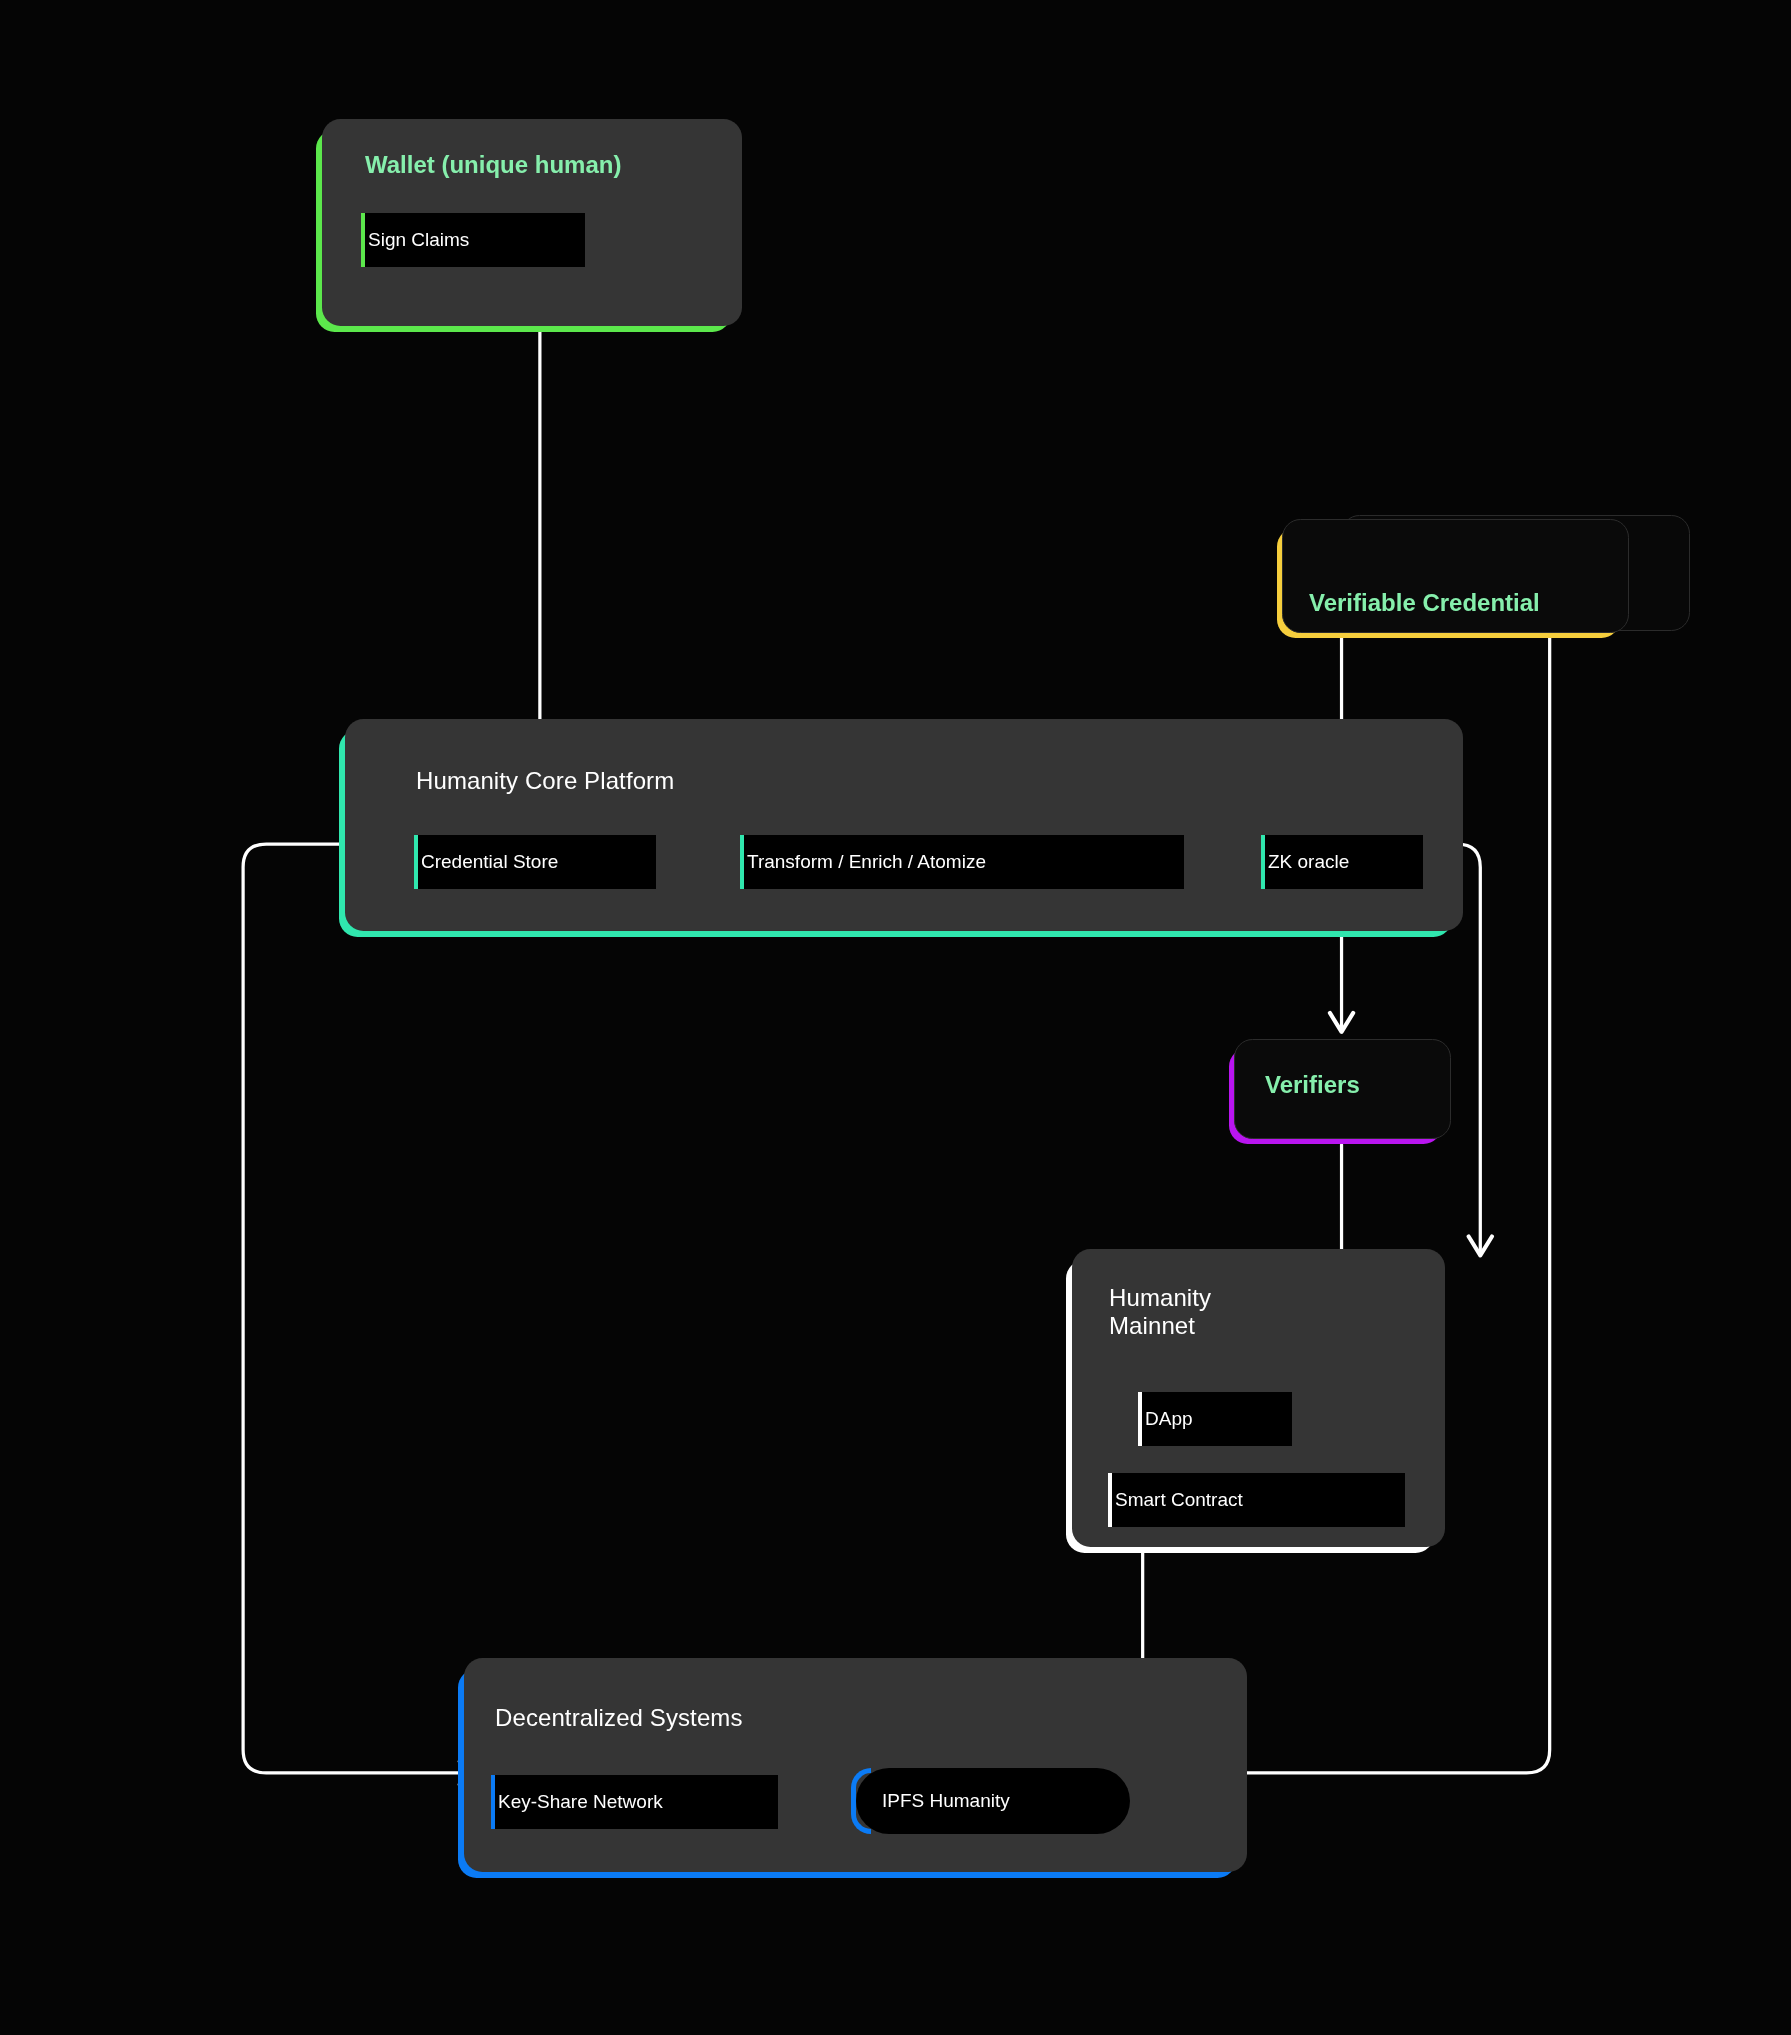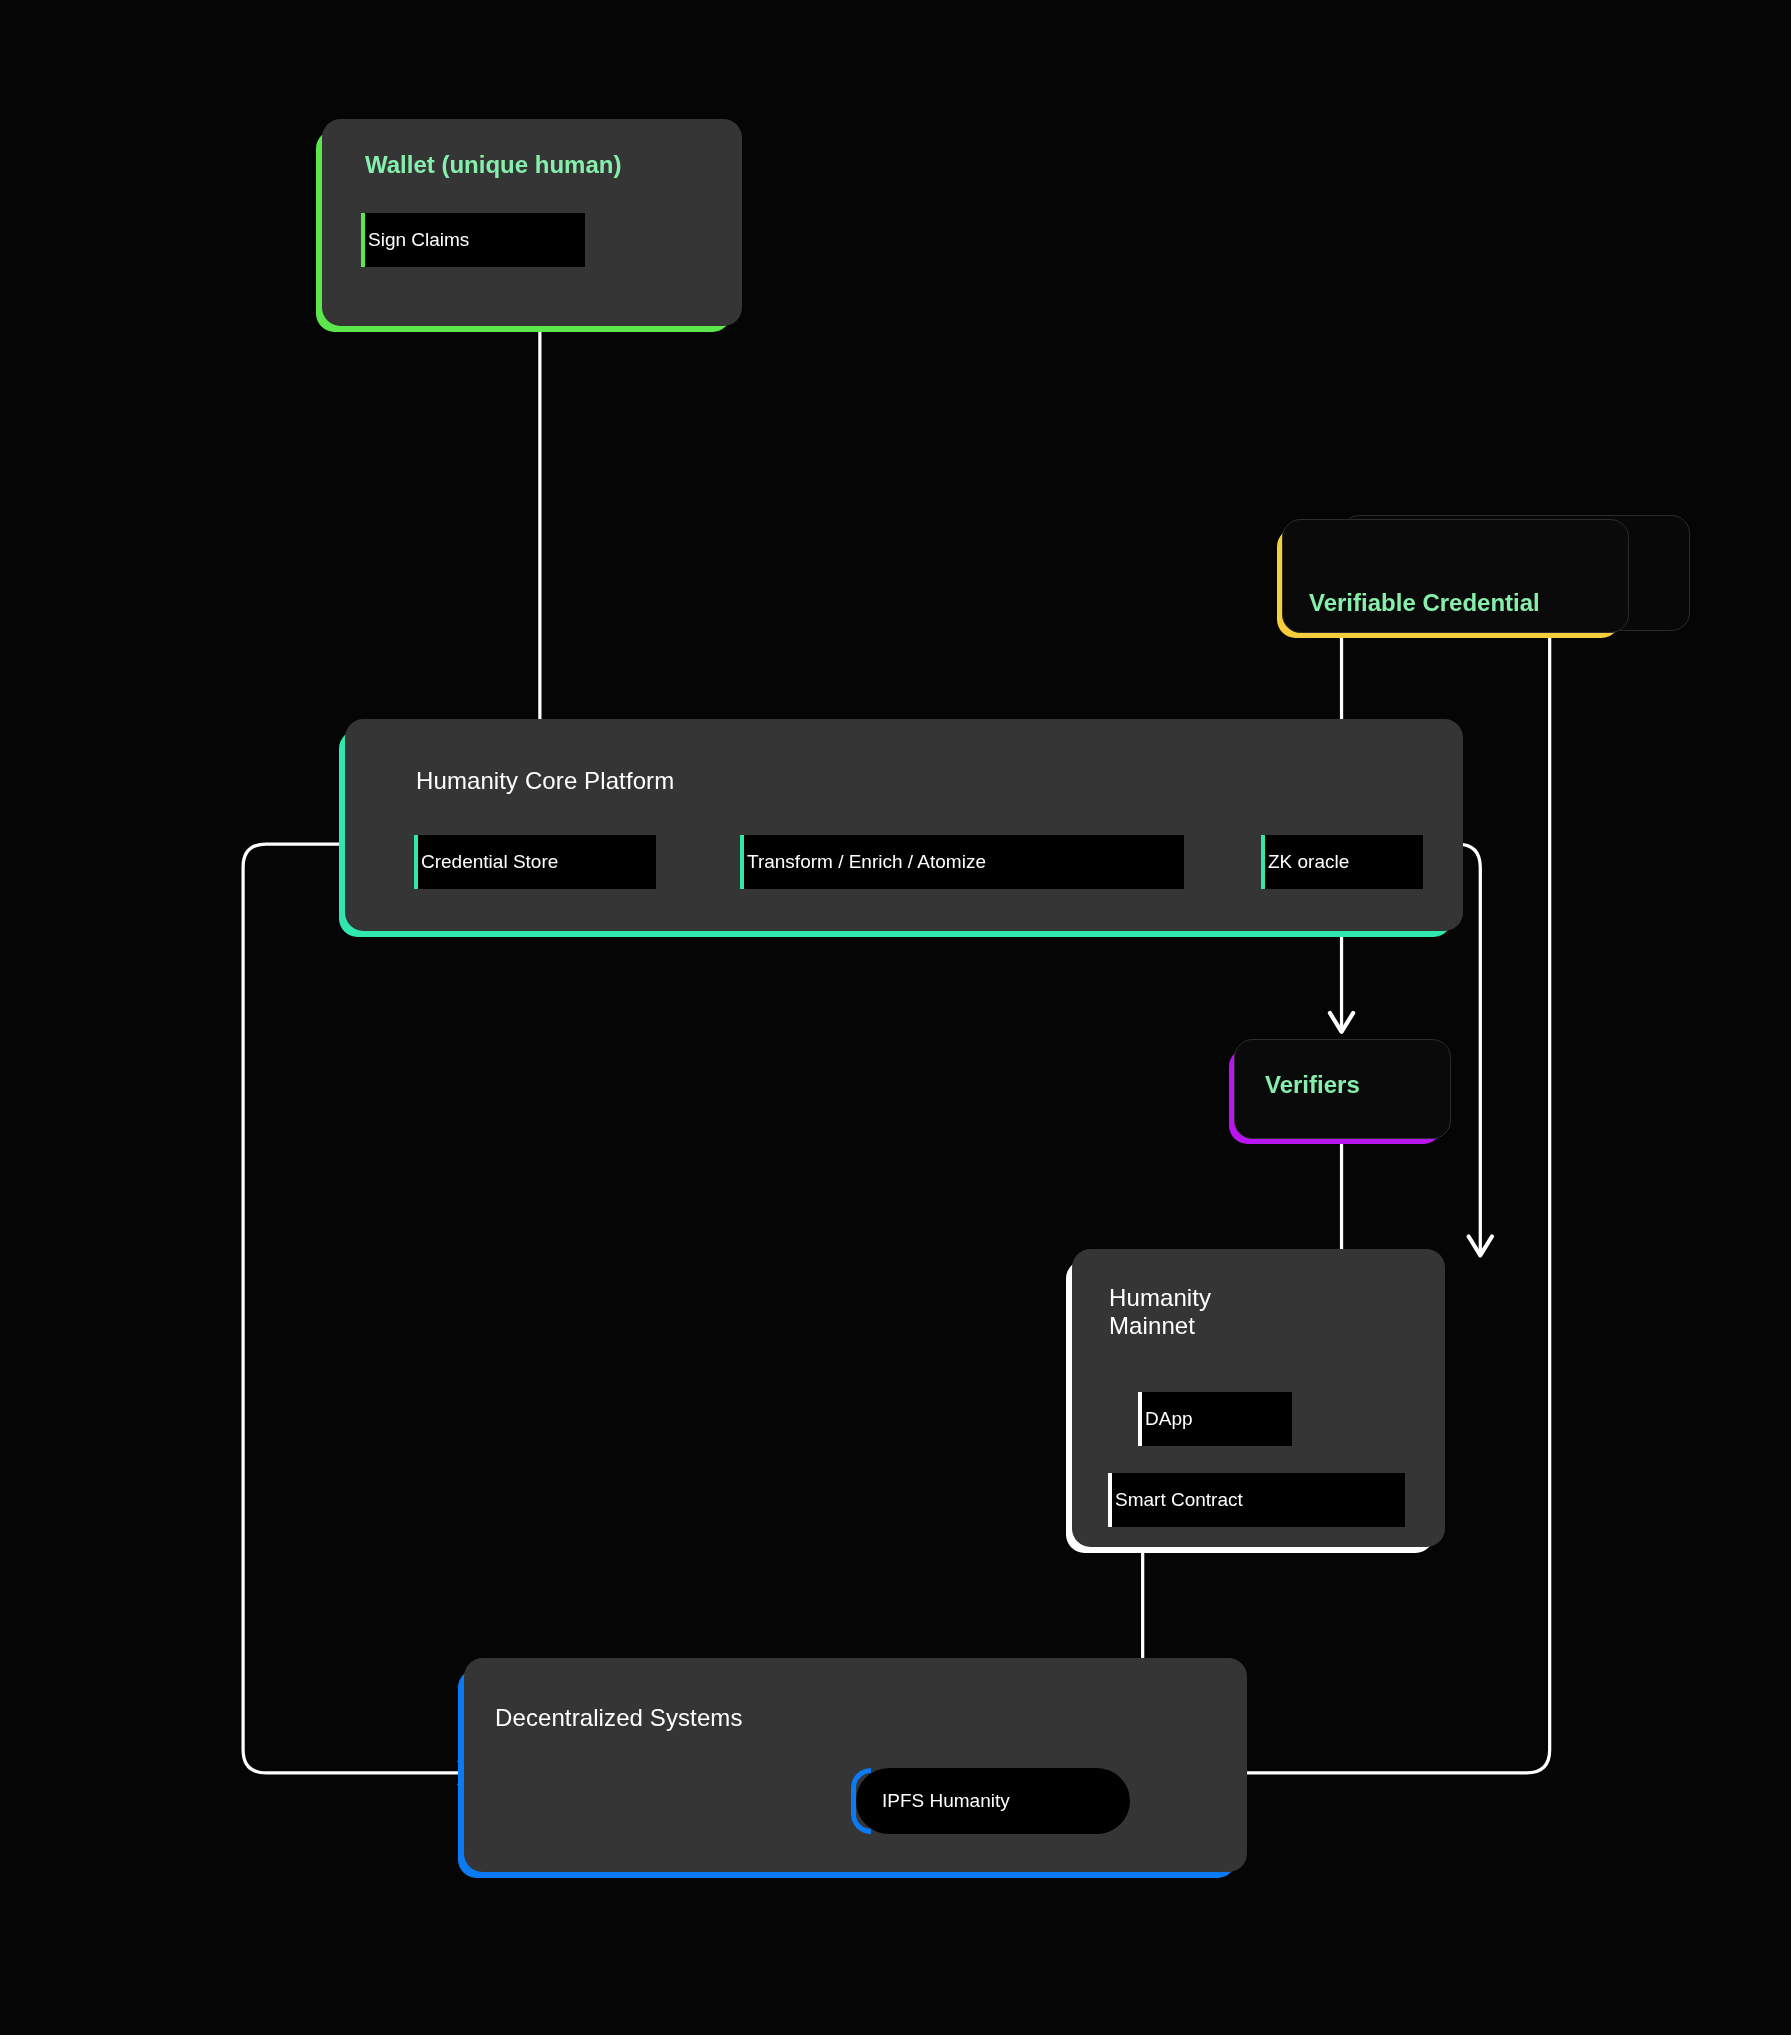--- a/index.html
+++ b/index.html
@@ -230,20 +230,24 @@
       <span class="chip-bar" style="background:#FFFFFF;"></span>
       <span>Smart Contract</span>
     </div>
   </div>
 
   <div class="node" style="left:464px; top:1658px; width:783px; height:214px;">
     <div class="glow" style="background:#0B7BF5;"></div>
     <div class="surface grey"></div>
     <div class="group-title" style="left:31px; top:46px;">Decentralized Systems</div>
 
+    <div class="chip" style="left:27px; top:117px; width:287px; height:54px;">
+      <span class="chip-bar" style="background:#0B7BF5;"></span>
+      <span>Key-Share Network</span>
+    </div>
 
     <div class="chip pill" style="left:392px; top:110px; width:274px; height:66px; color:#0B7BF5;">
       <span class="pill-bar"></span>
       <span style="color:#ffffff;">IPFS Humanity</span>
     </div>
   </div>
 
 </div>
 
 

